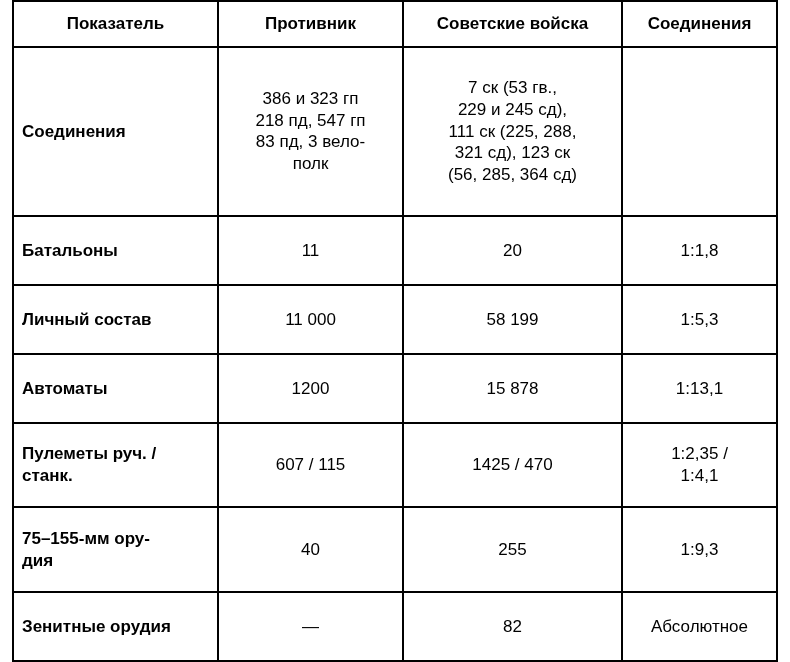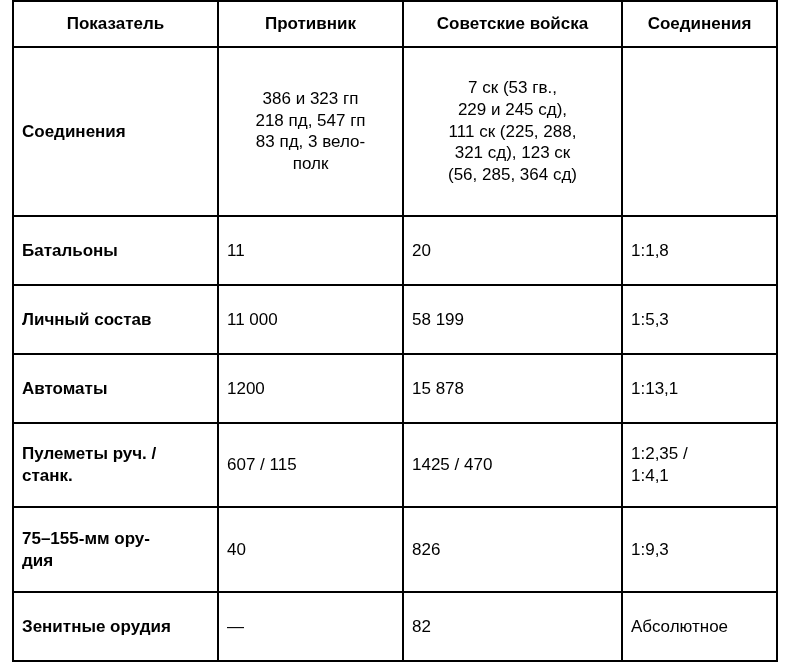--- a/index.html
+++ b/index.html
@@ -50,21 +50,21 @@
   
   table.stat-table thead th:first-child { border-left: 2px solid #000; }
   table.stat-table thead th:last-child { border-right: 2px solid #000; }
 
   td.label {
     font-weight: bold;
     text-align: left;
     padding-left: 12px;
   }
   td.num {
-    text-align: left;
+    text-align: center;
     font-weight: normal;
   }
   td.multiline {
     text-align: center;
     line-height: 1.35;
   }
   .tall td { height: 118px; }
   .r-normal td { height: 40px; }
   .r-two td { height: 52px; }
 </style>
@@ -114,21 +114,21 @@
         </tr>
         <tr class="r-two">
           <td class="label">Пулеметы руч. /<br>станк.</td>
           <td class="num">607 / 115</td>
           <td class="num">1425 / 470</td>
           <td class="num">1:2,35 /<br>1:4,1</td>
         </tr>
         <tr class="r-two">
           <td class="label">75–155-мм ору-<br>дия</td>
           <td class="num">40</td>
-          <td class="num">826</td>
+          <td class="num">255</td>
           <td class="num">1:9,3</td>
         </tr>
         <tr class="r-normal">
           <td class="label">Зенитные орудия</td>
           <td class="num">—</td>
           <td class="num">82</td>
           <td class="num">Абсолютное</td>
         </tr>
       </tbody>
   </table>

